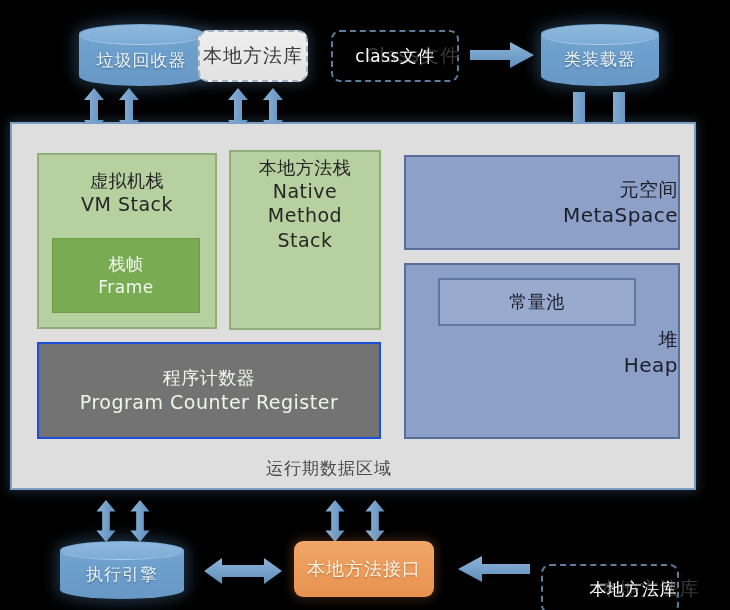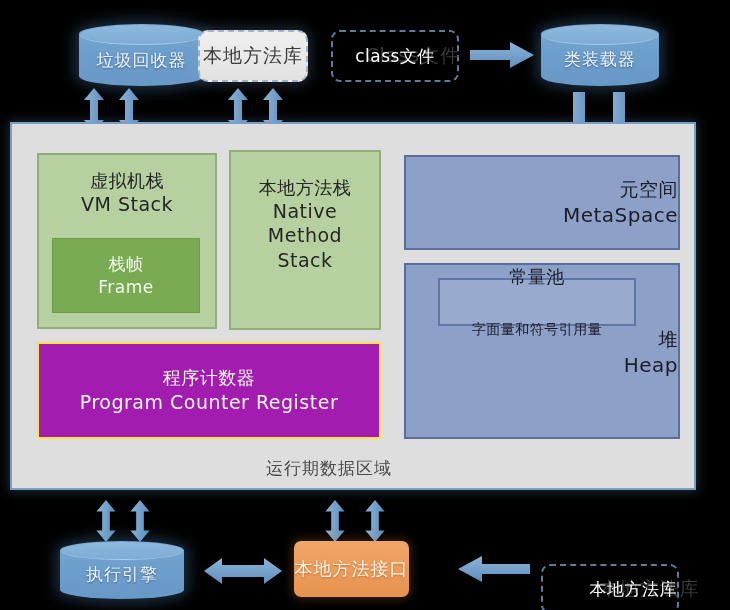--- a/index.html
+++ b/index.html
@@ -153,22 +153,22 @@
   }
   .frame-box .f-line {
     color: #f2f7ee;
     font-size: 17px;
     line-height: 1.3;
     letter-spacing: 0.5px;
   }
 
   .pcr-box {
     position: absolute;
-    background: #a21caf;
-    border: 2px solid #fde047;
+    background: #737373;
+    border: 2px solid #1d4ed8;
     display: flex;
     flex-direction: column;
     align-items: center;
     justify-content: center;
   }
   .pcr-box .p-line {
     color: #f1f6ec;
     line-height: 1.35;
     letter-spacing: 0.5px;
   }
@@ -288,21 +288,21 @@
 
   <div class="greenbox" style="left:37px; top:153px; width:180px; height:176px; padding-top:14px;">
     <span class="g-line">虚拟机栈</span>
     <span class="g-line en">VM Stack</span>
   </div>
   <div class="frame-box" style="left:52px; top:238px; width:148px; height:75px;">
     <span class="f-line">栈帧</span>
     <span class="f-line">Frame</span>
   </div>
 
-  <div class="greenbox" style="left:229px; top:150px; width:152px; height:180px; padding-top:24px;">
+  <div class="greenbox" style="left:229px; top:150px; width:152px; height:180px; padding-top:4px;">
     <span class="g-line">本地方法栈</span>
     <span class="g-line en">Native</span>
     <span class="g-line en">Method</span>
     <span class="g-line en">Stack</span>
   </div>
 
   <div class="pcr-box" style="left:37px; top:342px; width:344px; height:97px;">
     <span class="p-line cn">程序计数器</span>
     <span class="p-line en">Program Counter Register</span>
   </div>
@@ -311,21 +311,20 @@
     <span class="b-line cn">元空间</span>
     <span class="b-line en">MetaSpace</span>
   </div>
 
   <div class="bluebox" style="left:404px; top:263px; width:276px; height:176px; padding-top:62px;">
     <span class="b-line cn">堆</span>
     <span class="b-line en">Heap</span>
   </div>
   <div class="pool-box" style="left:438px; top:278px; width:198px; height:48px;gap:32px;">
     <span class="pool-line title">常量池</span>
-    <span class="pool-line sub">字面量和符号引用量</span>
   </div>
 
   <div id="runtime-label" style="left:266px; top:457px;">运行期数据区域</div>
 
   <div class="arrow" style="left:96px; top:500px;">
     <svg width="20" height="42" viewBox="0 0 20 44">
       <path d="M10,0 L20,12 L14,12 L14,32 L20,32 L10,44 L0,32 L6,32 L6,12 L0,12 Z" fill="url(#agV)"></path>
     </svg>
   </div>
   <div class="arrow" style="left:130px; top:500px;">
@@ -354,21 +353,21 @@
       <defs>
         <linearGradient id="agH" x1="0" y1="0" x2="0" y2="1">
           <stop offset="0%" stop-color="#8cb4d8"></stop>
           <stop offset="100%" stop-color="#5f8fbd"></stop>
         </linearGradient>
       </defs>
       <path d="M0,13 L18,0 L18,7 L60,7 L60,0 L78,13 L60,26 L60,19 L18,19 L18,26 Z" fill="url(#agH)"></path>
     </svg>
   </div>
 
-  <div class="orangebox" style="left:294px; top:541px; width:115px; height:56px;">
+  <div class="orangebox" style="left:294px; top:541px; width:140px; height:56px;border-radius:9px;">
     <span>本地方法接口</span>
   </div>
 
   <div class="arrow" style="left:458px; top:556px;">
     <svg width="72" height="26" viewBox="0 0 72 26">
       <path d="M0,13 L24,0 L24,8 L72,8 L72,18 L24,18 L24,26 Z" fill="url(#agH)"></path>
     </svg>
   </div>
 
   <div class="dashbox" style="left:541px; top:564px; width:138px; height:50px;justify-content:flex-end;">

